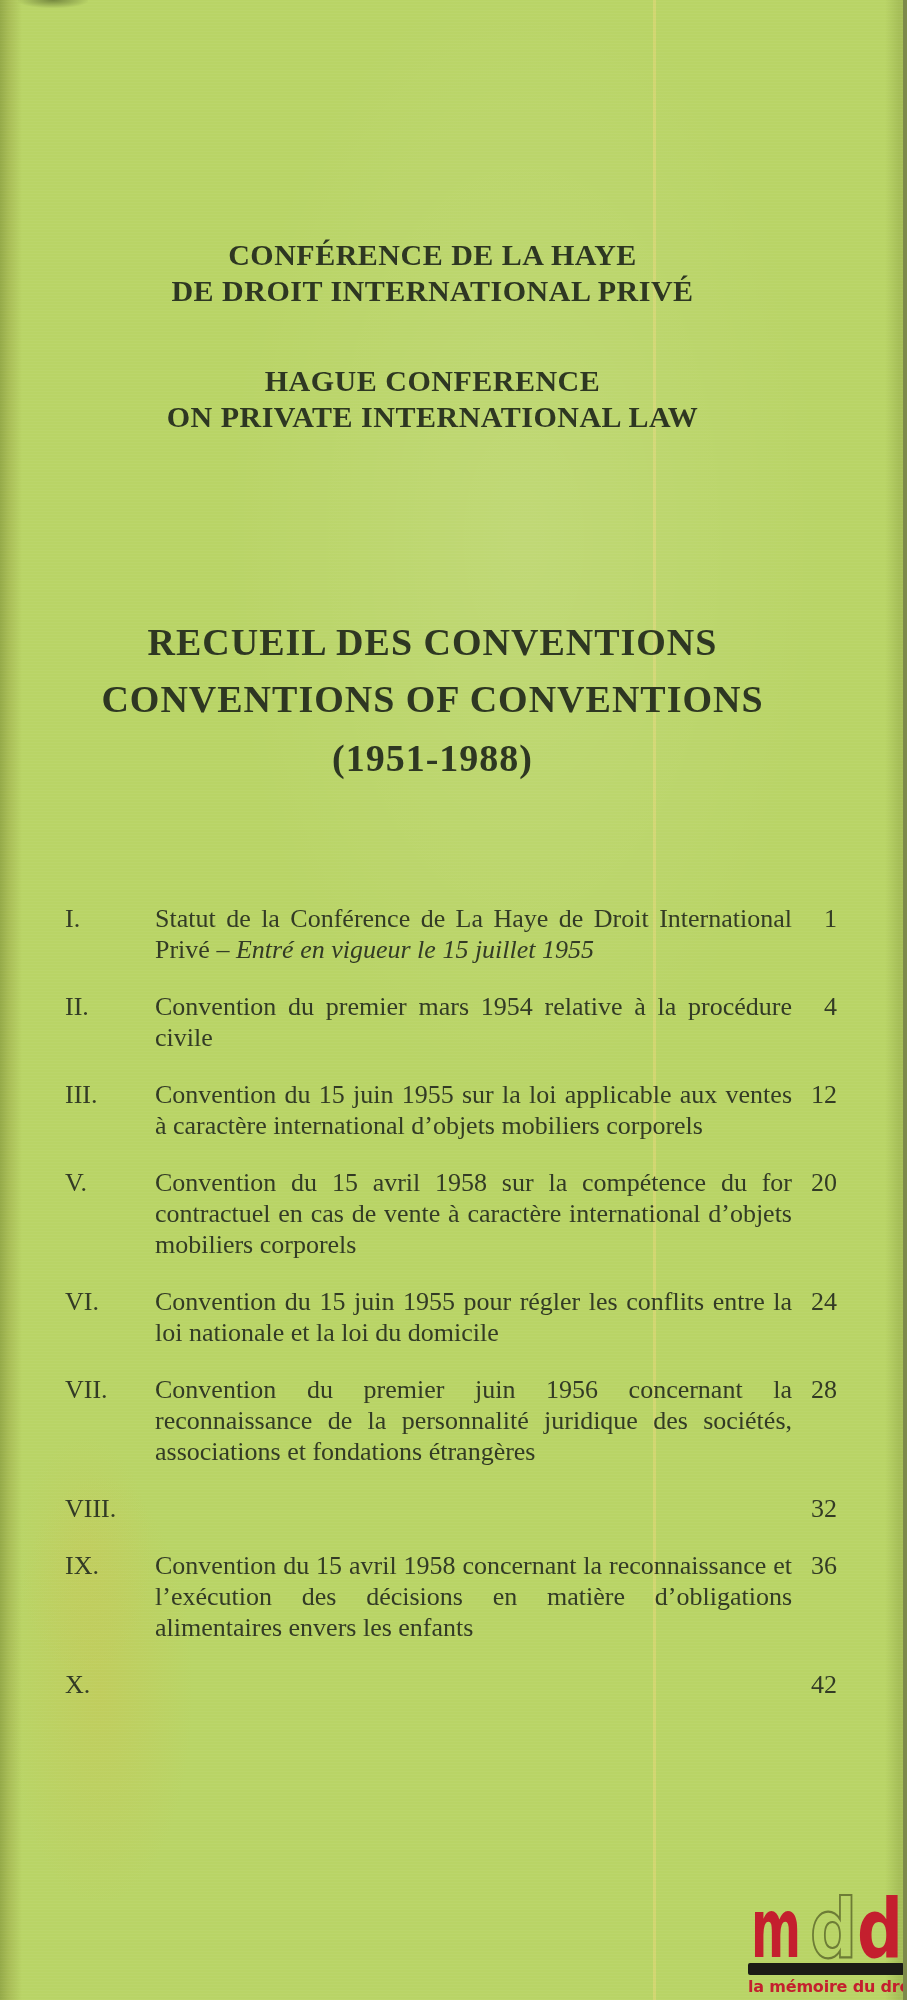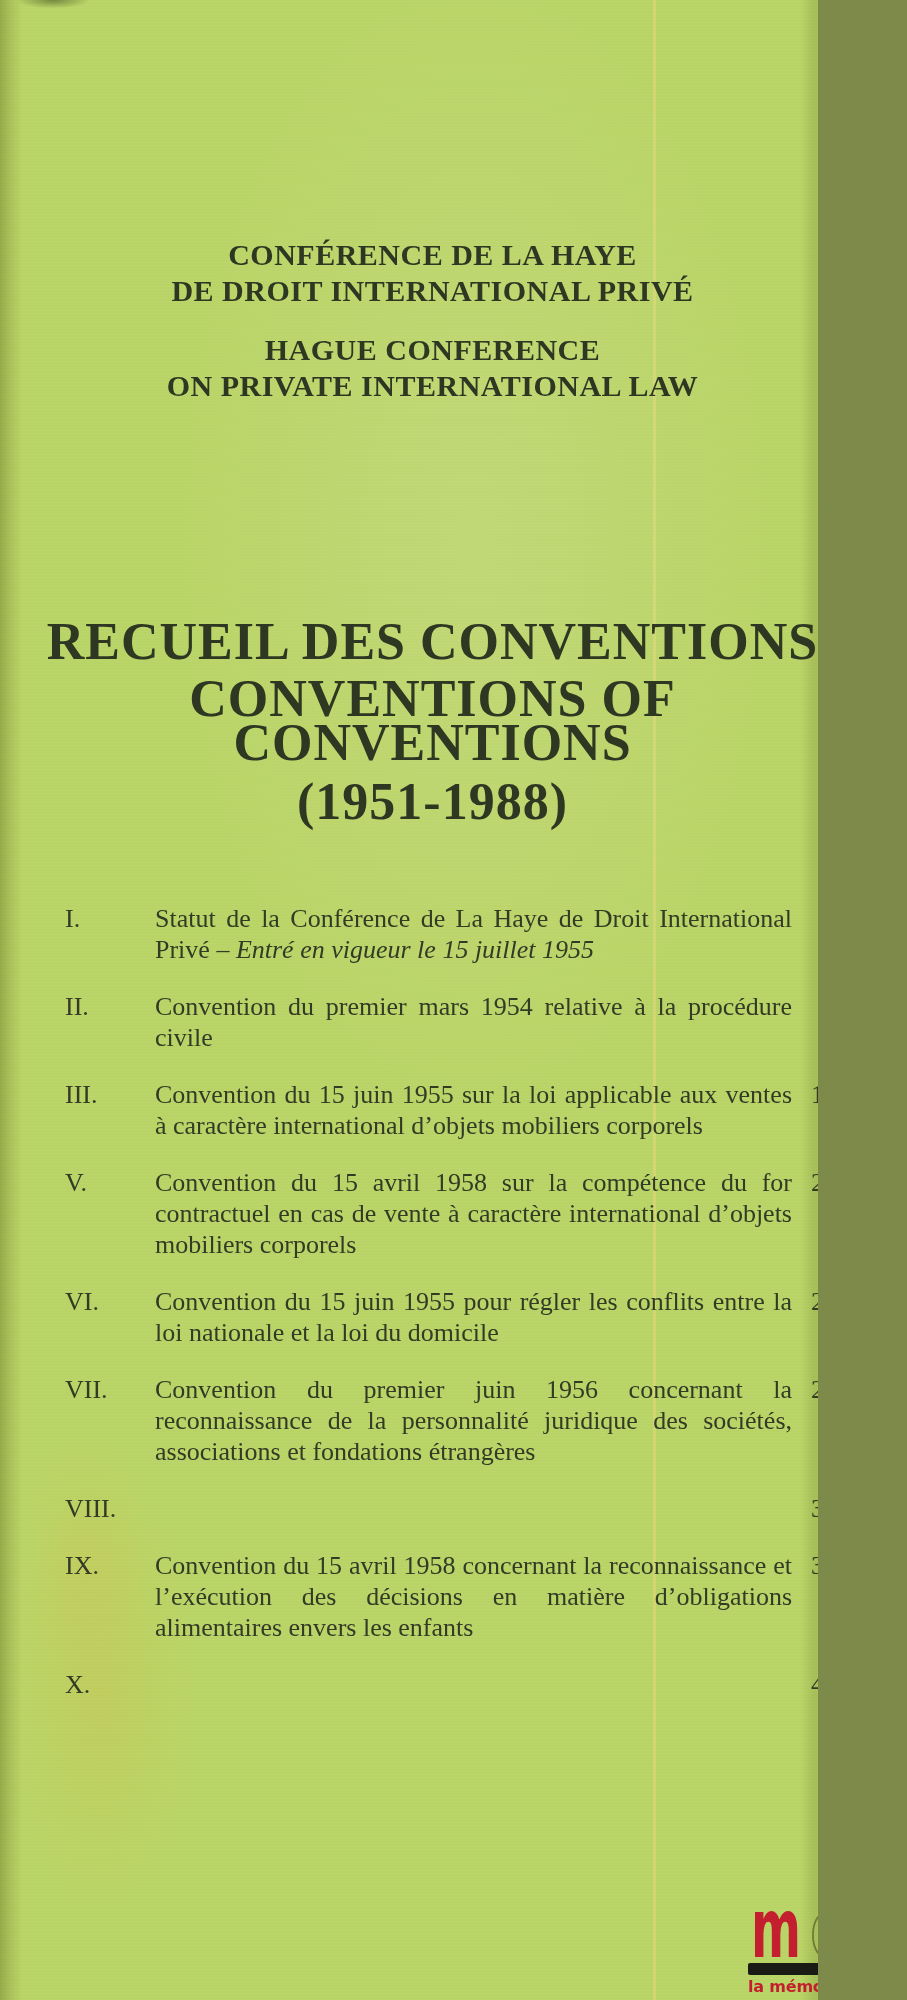--- a/index.html
+++ b/index.html
@@ -1,18 +1,18 @@
 <!DOCTYPE html>
 <html><head>
 <meta charset="utf-8">
 <style>
   html, body { margin: 0; padding: 0; background: #7d8a4a; }
   .page {
     position: relative;
-    width: 818px;
+    width: 903px;
     height: 2000px;
     overflow: hidden;
     font-family: "Liberation Serif", serif;
     color: #333b25;
     background:
       
       repeating-linear-gradient(0deg, rgba(255,255,255,0.035) 0 1px, rgba(0,0,0,0.0) 1px 3px),
       
       radial-gradient(ellipse 430px 820px at 58% 27%, rgba(255,255,255,0.10), rgba(255,255,255,0) 70%),
       
@@ -32,27 +32,27 @@
   }
   .org-header {
     position: absolute; top: 237px; left: 0; width: 865px;
     text-align: center;
     font-weight: bold;
     font-size: 30px;
     line-height: 36px;
     letter-spacing: 0.5px;
     color: #2e3722;
   }
-  .org-en { margin-top: 23px; }
+  .org-en { margin-top: 54px; }
   .book-title {
     position: absolute; top: 620px; left: 0; width: 865px;
     text-align: center;
     font-weight: bold;
     color: #2e3722;
-    font-size: 52px;
+    font-size: 38px;
     line-height: 44px;
     letter-spacing: 1px;
   }
   .book-title .t-en { margin-top: 13px; }
   .book-title .t-years { margin-top: 15px; }
   .toc {
     position: absolute; top: 903px; left: 65px; width: 772px;
     font-size: 26px;
     line-height: 31px;
   }

